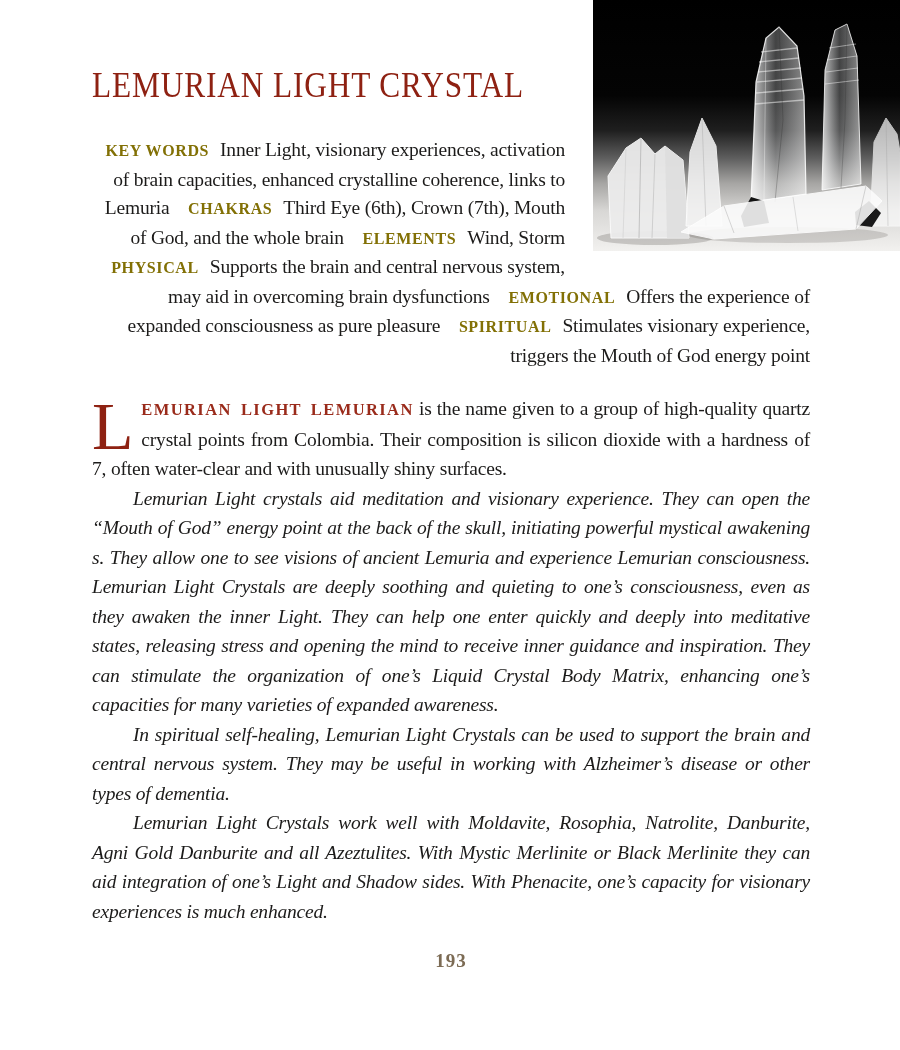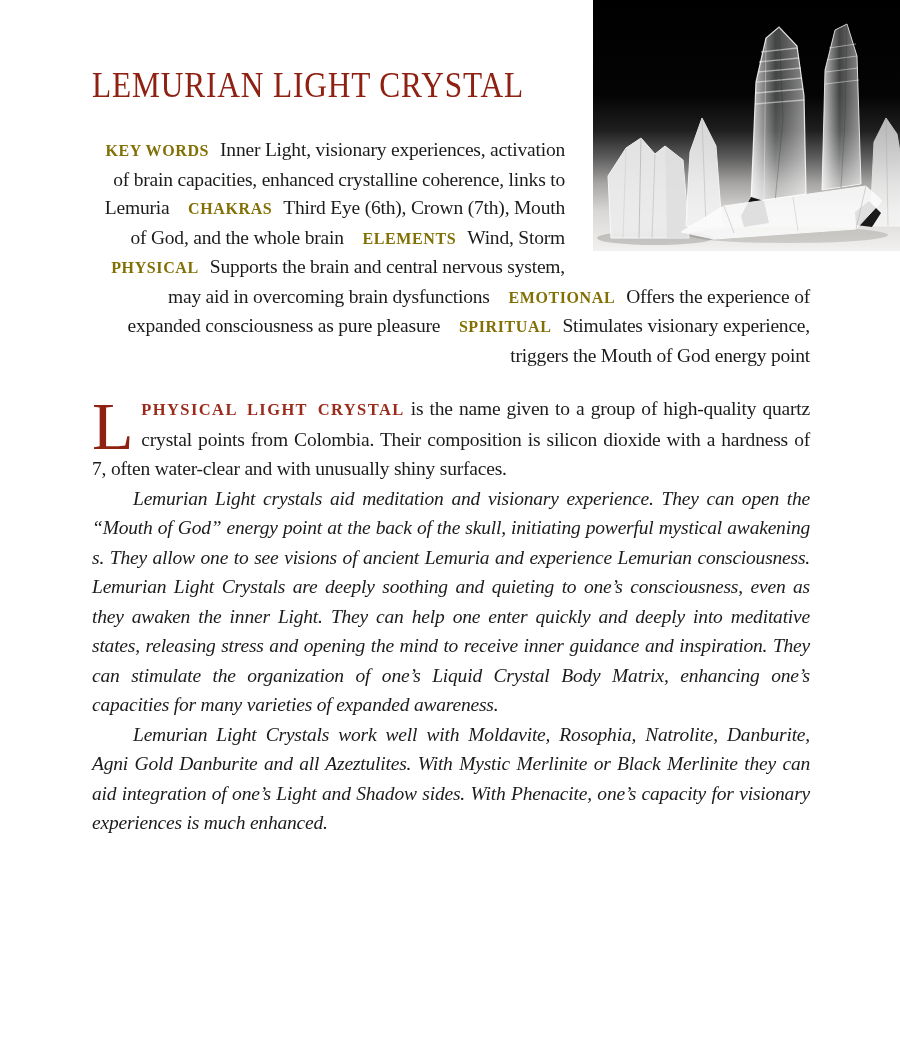--- a/index.html
+++ b/index.html
@@ -167,20 +167,22 @@
     <p class="keywords">
       <span class="kw"><span class="kw-label">KEY WORDS</span><span class="kw-text">Inner Light, visionary experiences, activation of brain capacities, enhanced crystalline coherence, links to Lemuria</span></span>
       <span class="kw"><span class="kw-label">CHAKRAS</span><span class="kw-text">Third Eye (6th), Crown (7th), Mouth of God, and the whole brain</span></span>
       <span class="kw"><span class="kw-label">ELEMENTS</span><span class="kw-text">Wind, Storm</span></span>
       <span class="kw"><span class="kw-label">PHYSICAL</span><span class="kw-text">Supports the brain and central nervous system, may aid in overcoming brain dysfunctions</span></span>
       <span class="kw"><span class="kw-label">EMOTIONAL</span><span class="kw-text">Offers the experience of expanded consciousness as pure pleasure</span></span>
       <span class="kw"><span class="kw-label">SPIRITUAL</span><span class="kw-text">Stimulates visionary experience, triggers the Mouth of God energy point</span></span>
     </p>
 
     <div class="article">
-      <p class="para opening"><span class="dropcap">L</span><span class="lead">PHYSICAL LIGHT CRYSTAL</span><span> is the name given to a group of high-quality quartz crystal points from Colombia. Their composition is silicon dioxide with a hardness of 7, often water-clear and with unusually shiny surfaces.</span></p>
+      <p class="para opening"><span class="dropcap">L</span><span class="lead">EMURIAN LIGHT LEMURIAN</span><span> is the name given to a group of high-quality quartz crystal points from Colombia. Their composition is silicon dioxide with a hardness of 7, often water-clear and with unusually shiny surfaces.</span></p>
       <p class="para indent">Lemurian Light crystals aid meditation and visionary experience. They can open the “Mouth of God” energy point at the back of the skull, initiating powerful mystical awakening s. They allow one to see visions of ancient Lemuria and experience Lemurian consciousness. Lemurian Light Crystals are deeply soothing and quieting to one’s consciousness, even as they awaken the inner Light. They can help one enter quickly and deeply into meditative states, releasing stress and opening the mind to receive inner guidance and inspiration. They can stimulate the organization of one’s Liquid Crystal Body Matrix, enhancing one’s capacities for many varieties of expanded awareness.</p>
+      <p class="para indent">In spiritual self-healing, Lemurian Light Crystals can be used to support the brain and central nervous system. They may be useful in working with Alzheimer’s disease or other types of dementia.</p>
       <p class="para indent">Lemurian Light Crystals work well with Moldavite, Rosophia, Natrolite, Danburite, Agni Gold Danburite and all Azeztulites. With Mystic Merlinite or Black Merlinite they can aid integration of one’s Light and Shadow sides. With Phenacite, one’s capacity for visionary experiences is much enhanced.</p>
     </div>
 
+    <div class="page-number">193</div>
 
   </div>
 </div>
 
 </body></html>

